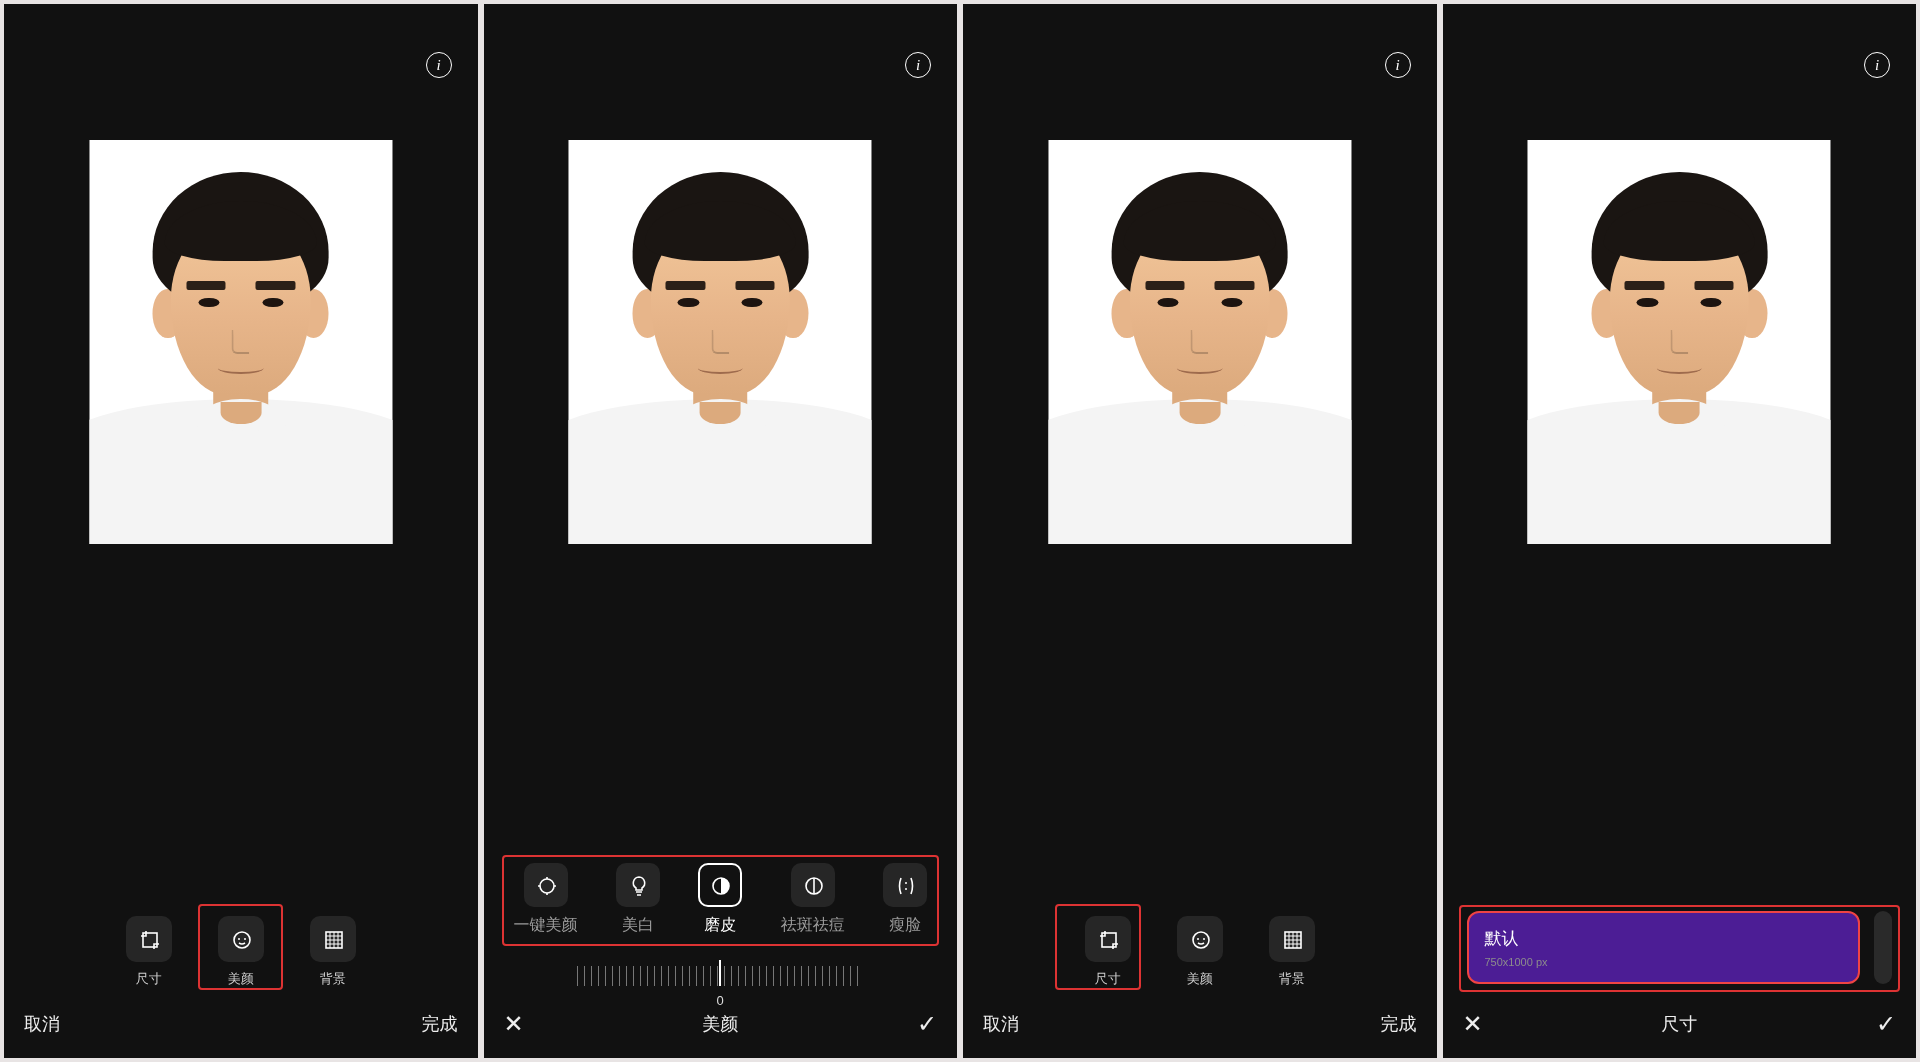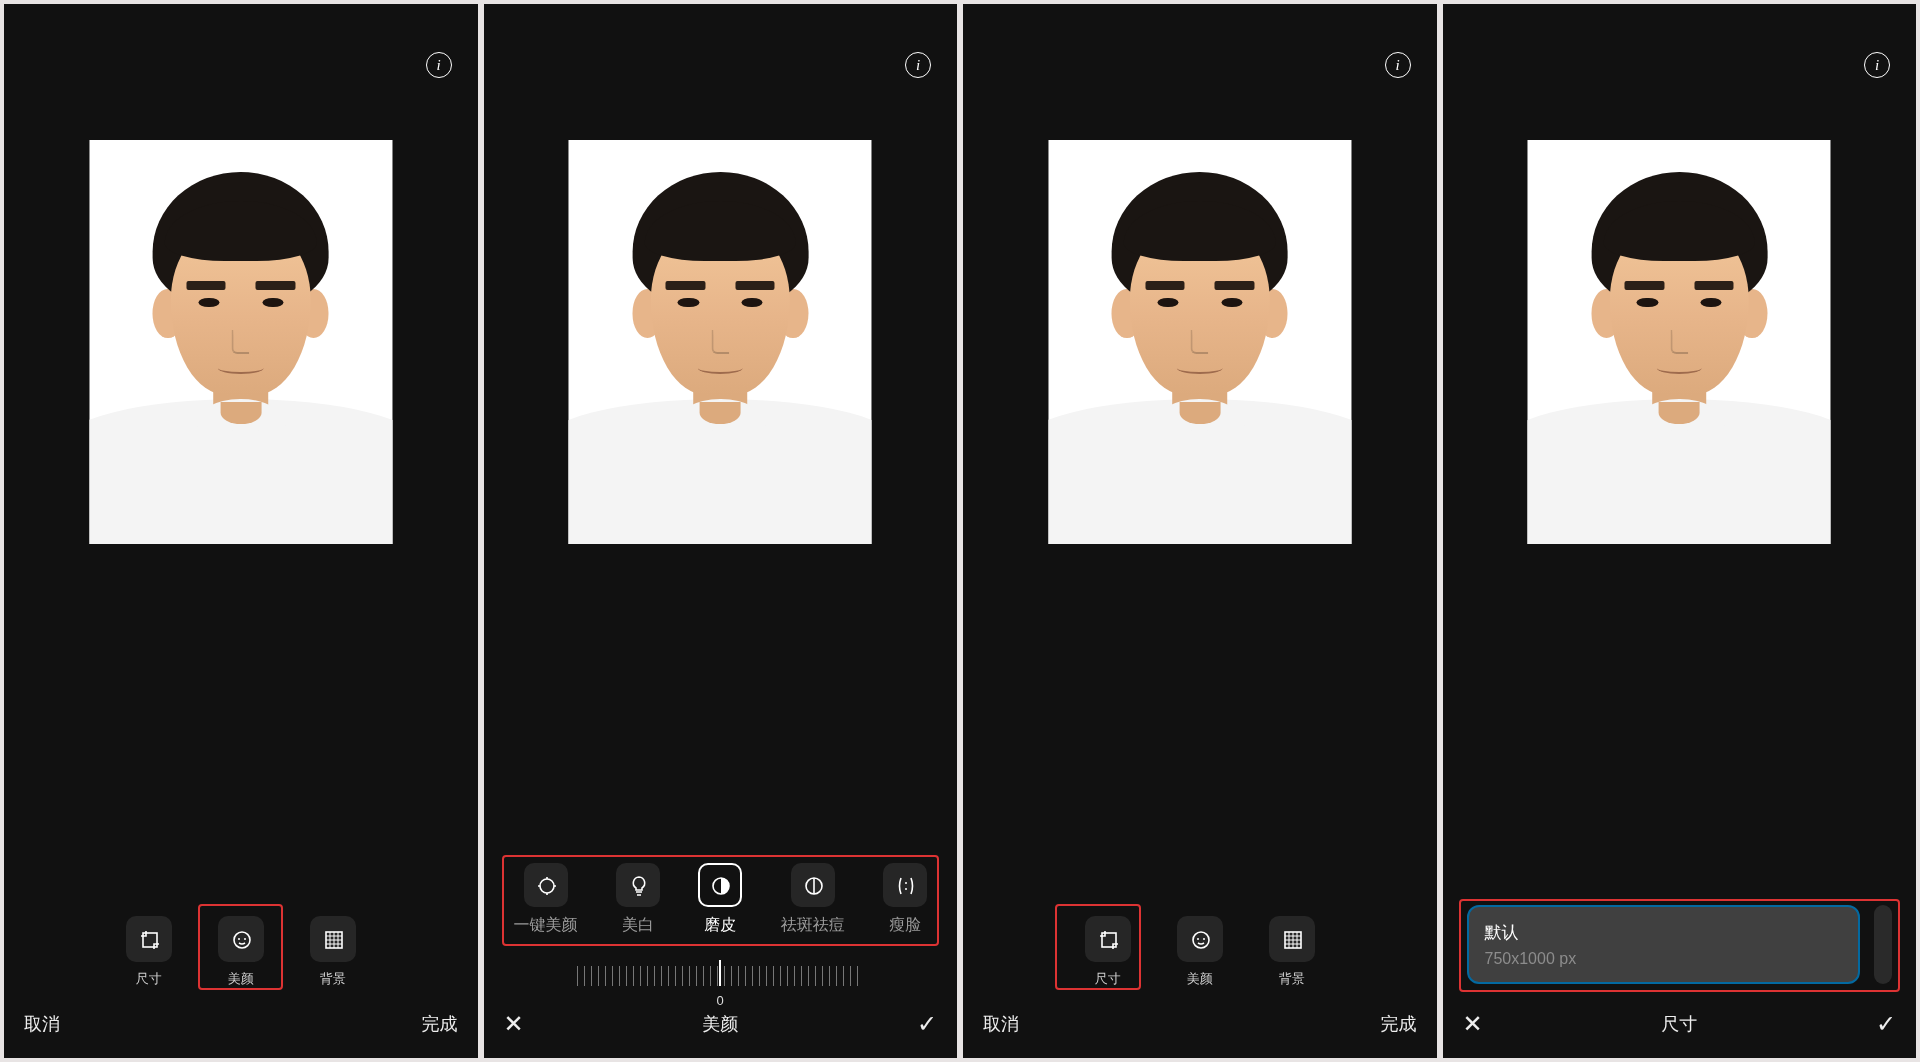--- a/index.html
+++ b/index.html
@@ -146,23 +146,23 @@
     bottom:-14px; font-size:13px; color:#ddd;
   }
 
   
   .size-row{ display:flex; gap:14px; padding:0 2px 2px; align-items:stretch; }
   .size-card{
     flex:1 1 0; background:#2a2a2a; border-radius:12px;
     padding:14px 16px; display:flex; flex-direction:column; gap:6px;
     min-width:0;
   }
-  .size-card.selected{ background:#404040; border:2px solid #0369a1; }
+  .size-card.selected{ background:#4c1d95; border:2px solid #ef4444; }
   .size-card .t{ font-size:17px; color:#fff; }
-  .size-card .d{ font-size:16px; color:#8c8c8c; white-space:nowrap; }
+  .size-card .d{ font-size:11px; color:#8c8c8c; white-space:nowrap; }
   .size-more{
     width:18px; background:#2a2a2a; border-radius:10px;
   }
 </style>
 </head>
 <body>
 
 <svg width="0" height="0" style="position:absolute">
   <defs>
     <g id="ic-crop">

